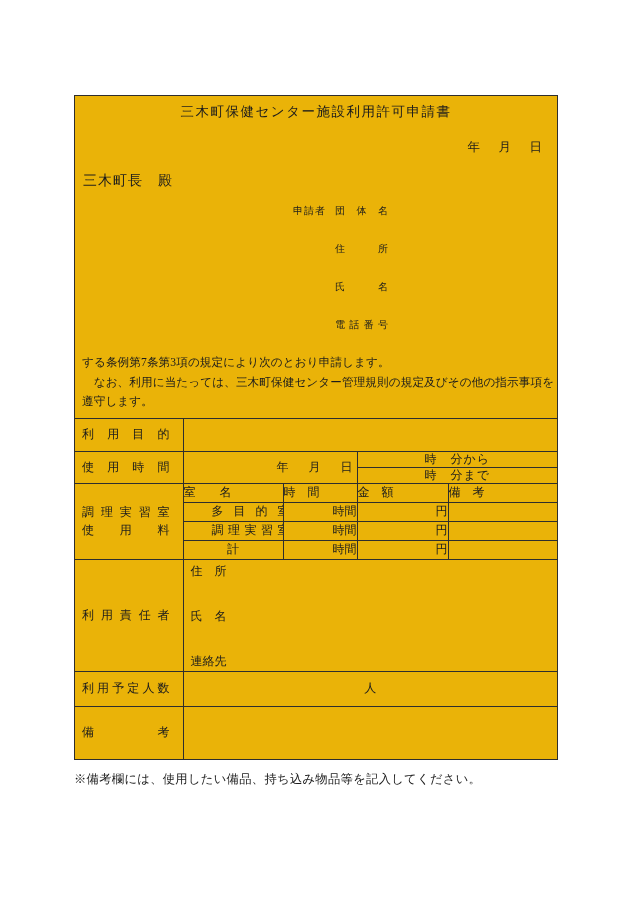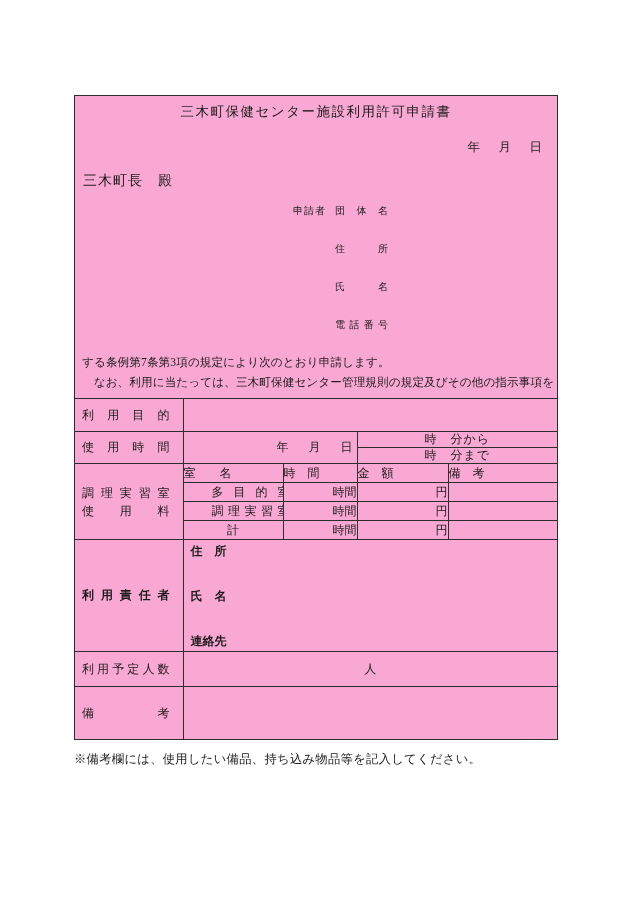--- a/index.html
+++ b/index.html
@@ -6,42 +6,42 @@
   body{
     width:630px;height:916px;background:#ffffff;color:#1c1c1c;
     font-family:"Liberation Serif","DejaVu Serif",serif;
     font-size:12px;line-height:13px;
     -webkit-font-smoothing:antialiased;
   }
   .sheet{padding:84px 72px 0 74px;box-sizing:border-box;}
   .form-label{font-size:12.5px;letter-spacing:0.5px;}
   .box{
     margin-top:11px;width:484px;box-sizing:border-box;
-    border:1px solid #2e2e2e;background:#f9a8d4;
+    border:1px solid #2e2e2e;background:#eab308;
   }
   .title{margin-top:9px;text-align:center;font-size:13.5px;letter-spacing:1.5px;}
   .date-line{margin-top:23px;text-align:right;padding-right:12px;font-size:12.5px;letter-spacing:3px;}
   .addressee{margin-top:20px;padding-left:8px;font-size:14px;letter-spacing:1px;}
   .applicant{margin-top:17px;margin-left:218px;display:flex;align-items:flex-start;font-size:10px;}
   .applicant-label{letter-spacing:1px;margin-right:9px;white-space:nowrap;}
   .applicant-fields{display:flex;flex-direction:column;row-gap:25px;}
   .jfy53{display:block;width:53px;text-align:justify;text-align-last:justify;white-space:normal;}
   .body-lines{margin:22px 8px 0 7px;font-size:11.6px;}
   .body-lines div{line-height:19.5px;white-space:nowrap;letter-spacing:0.1px;}
   .table-wrap{margin-top:6px;border-top:1px solid #2e2e2e;}
   table.form{border-collapse:collapse;border:hidden;width:100%;table-layout:fixed;font-size:12px;}
   table.form td{border:1px solid #2e2e2e;padding:0;vertical-align:middle;overflow:hidden;}
   .jlabel{display:block;text-align:justify;text-align-last:justify;padding:0 13px 0 7px;}
   .lbl2 .jlabel{line-height:18px;}
   tr.r-purpose td{height:32px;}
   tr.r-time-a td{height:15px;}
   tr.r-time-b td{height:15px;}
   tr.r-fee-h td{height:18px;}
   tr.r-fee td{height:18px;}
-  tr.r-resp td{height:111px;font-weight:bold;}
+  tr.r-resp td{height:111px;}
   tr.r-count td{height:34px;}
   tr.r-remark td{height:52px;}
   td.ymd{text-align:right;padding-right:10px;letter-spacing:4px;}
   td.timecell{text-align:center;letter-spacing:1px;}
   td.th{text-align:left;}
   .room{display:block;width:78px;padding-left:4px;text-align:justify;text-align-last:justify;margin-left:24px;}
   td.center{text-align:center;}
   td.rt{text-align:right;padding-right:6px;}
   td.resp-cell{vertical-align:top;}
   .resp-inner{height:103px;padding:5px 0 3px 7px;display:flex;flex-direction:column;justify-content:space-between;}
@@ -67,20 +67,21 @@
         <span class="jfy53">団体名</span>
         <span class="jfy53">住所</span>
         <span class="jfy53">氏名</span>
         <span class="jfy53">電話番号</span>
       </div>
     </div>
 
     <div class="body-lines">
       <div>する条例第7条第3項の規定により次のとおり申請します。</div>
       <div>　なお、利用に当たっては、三木町保健センター管理規則の規定及びその他の指示事項を</div>
+      <div>遵守します。</div>
     </div>
 
     <div class="table-wrap">
       <table class="form">
         <colgroup>
           <col style="width:108px">
             <col style="width:100px">
             <col style="width:74px">
             <col style="width:91px">
             <col style="width:109px">

